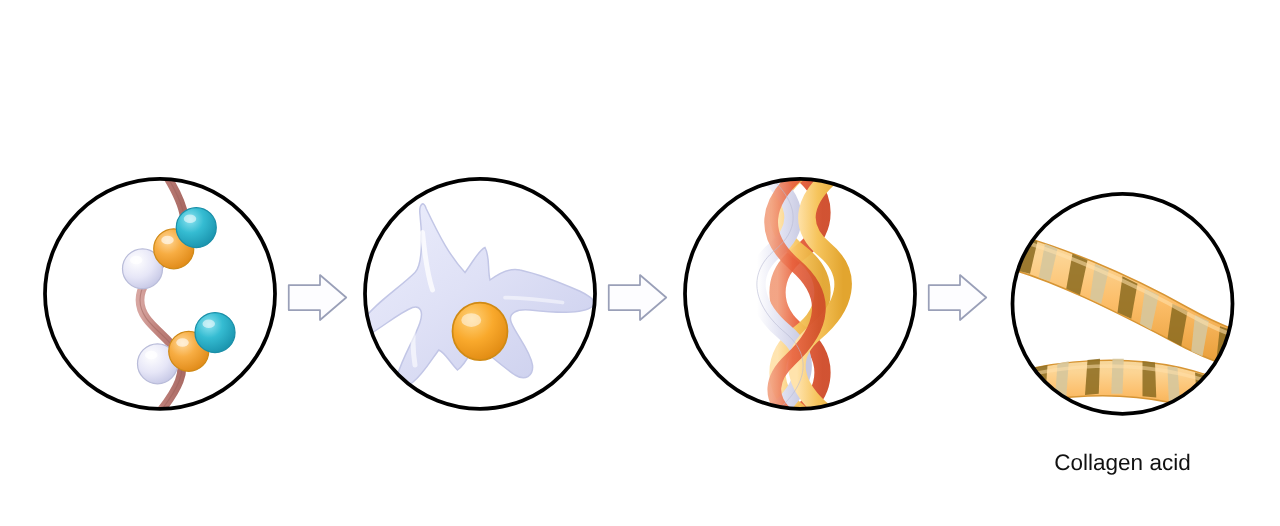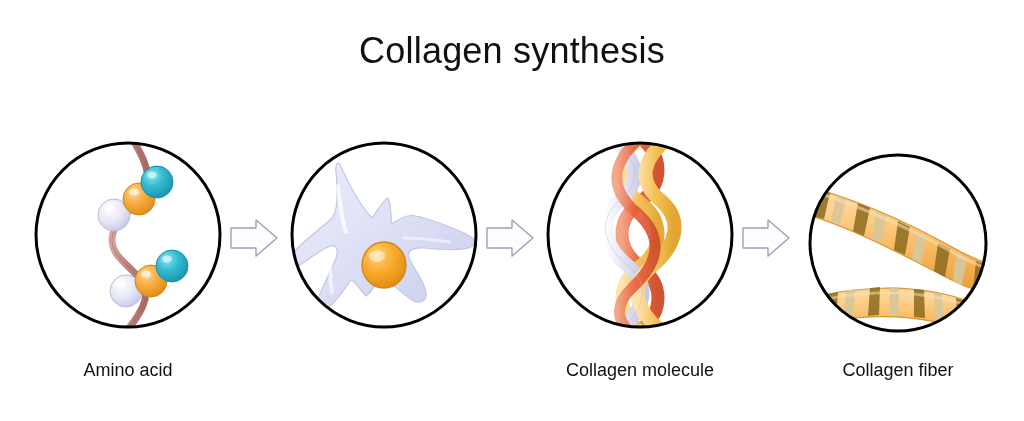--- a/index.html
+++ b/index.html
@@ -59,21 +59,20 @@
     width: 1024px;
     height: 421px;
     display: block;
   }
 </style>
 </head>
 <body>
 
 <div id="figure">
 
-  <div class="page-title">Collagen synthesis</div>
 
   <svg class="canvas" viewBox="0 0 1024 421" xmlns="http://www.w3.org/2000/svg">
     <defs>
 
       <radialGradient id="gTeal" cx="35%" cy="30%" r="75%">
         <stop offset="0%" stop-color="#8fe4f1"></stop>
         <stop offset="45%" stop-color="#35bcd2"></stop>
         <stop offset="100%" stop-color="#1a93ad"></stop>
       </radialGradient>
       <radialGradient id="gOrange" cx="35%" cy="30%" r="75%">
@@ -287,17 +286,15 @@
       <circle cx="898" cy="243" r="88" fill="none" stroke="#000000" stroke-width="3"></circle>
     </g>
 
     <g>
       <path d="M 231 228 L 256 228 L 256 220 L 277 238 L 256 256 L 256 248 L 231 248 Z" fill="#fdfdff" stroke="#9aa0b8" stroke-width="1.4" stroke-linejoin="round"></path>
       <path d="M 487 228 L 512 228 L 512 220 L 533 238 L 512 256 L 512 248 L 487 248 Z" fill="#fdfdff" stroke="#9aa0b8" stroke-width="1.4" stroke-linejoin="round"></path>
       <path d="M 743 228 L 768 228 L 768 220 L 789 238 L 768 256 L 768 248 L 743 248 Z" fill="#fdfdff" stroke="#9aa0b8" stroke-width="1.4" stroke-linejoin="round"></path>
     </g>
   </svg>
 
-  <div class="stage-label lbl-1">Amino acid</div>
-  <div class="stage-label lbl-3">Collagen molecule</div>
-  <div class="stage-label lbl-4">Collagen fiber</div>
+  <div class="stage-label lbl-4">Collagen acid</div>
 
 </div>
 
 </body></html>

